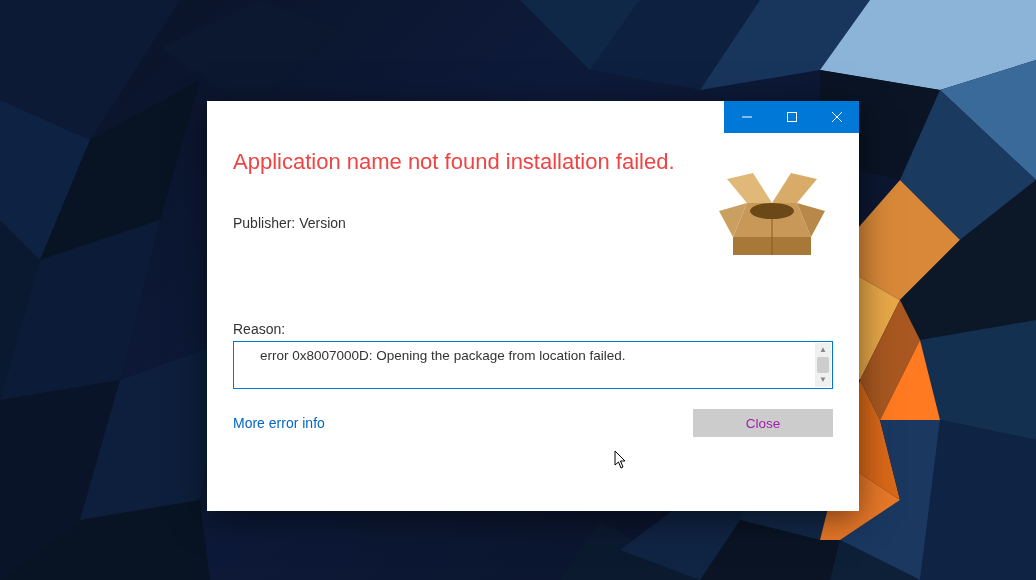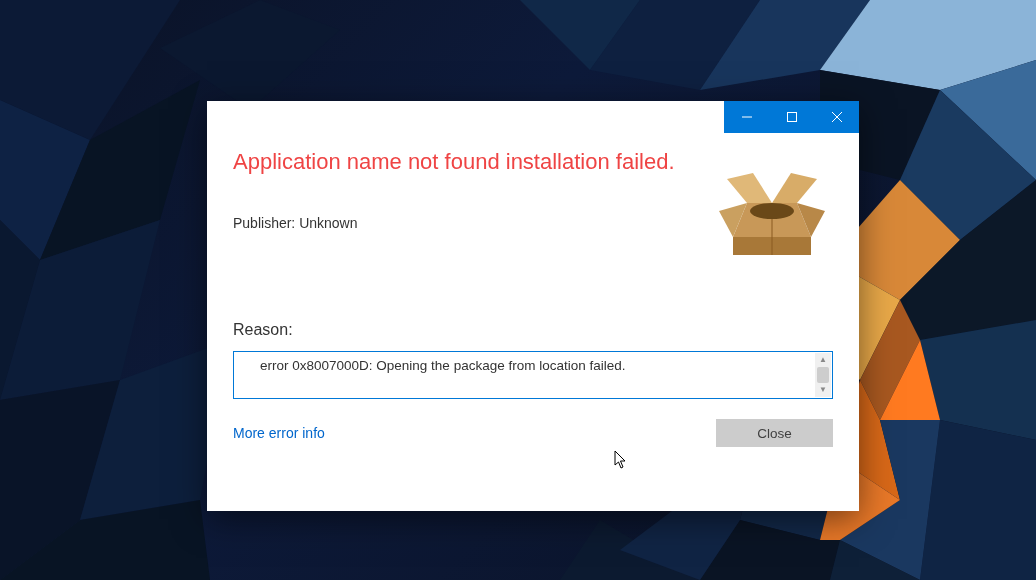--- a/index.html
+++ b/index.html
@@ -63,24 +63,24 @@
       font-size: 14px;
       color: #333;
       margin-bottom: 28px;
     }
     .package-icon {
       position: absolute;
       right: 6px;
       top: 10px;
     }
     .reason-label {
-      font-size: 16px;
+      font-size: 14px;
       color: #333;
       margin-top: 90px;
-      margin-bottom: 12px;
+      margin-bottom: 4px;
     }
     .reason-box {
       width: 600px;
       height: 48px;
       border: 1px solid #0078d7;
       padding: 6px 26px;
       font-size: 13.5px;
       color: #333;
       position: relative;
       background: #fff;
@@ -105,24 +105,24 @@
       width: 600px;
     }
     .link {
       color: #0066cc;
       font-size: 14px;
       cursor: pointer;
     }
     .close-btn {
       background: #ccc;
       border: none;
-      width: 117px;
+      width: 140px;
       height: 28px;
       font-size: 13.5px;
-      color: #404040;
+      color: #a21caf;
       cursor: pointer;
       font-family: inherit;
     }
     .cursor {
       position: absolute;
       left: 614px;
       top: 450px;
       pointer-events: none;
     }
   </style>
@@ -182,21 +182,21 @@
     </div>
     <div class="titlebar-btn">
       <svg width="10" height="10" viewBox="0 0 10 10">
           <path d="M0 0 L10 10 M10 0 L0 10" stroke="#fff" stroke-width="1"></path>
         </svg>
     </div>
   </div>
 
   <div class="content">
     <h1 class="heading">Application name not found installation failed.</h1>
-    <div class="meta">Publisher: Unknown</div>
+    <div class="meta">Publisher: Version</div>
 
     <div class="package-icon">
       <svg width="110" height="100" viewBox="0 0 110 100">
 
         <polygon points="30,44 80,44 94,78 16,78" fill="#c89858"></polygon>
         <polygon points="16,78 94,78 94,96 16,96" fill="#a87838"></polygon>
         <path d="M55 44 L55 96" stroke="#8a5a20" stroke-width="1"></path>
         <polygon points="30,44 10,20 36,14 55,44" fill="#e0b878"></polygon>
         <polygon points="80,44 100,20 74,14 55,44" fill="#d8ac68"></polygon>
         <polygon points="30,44 2,52 16,78" fill="#caa060"></polygon>

